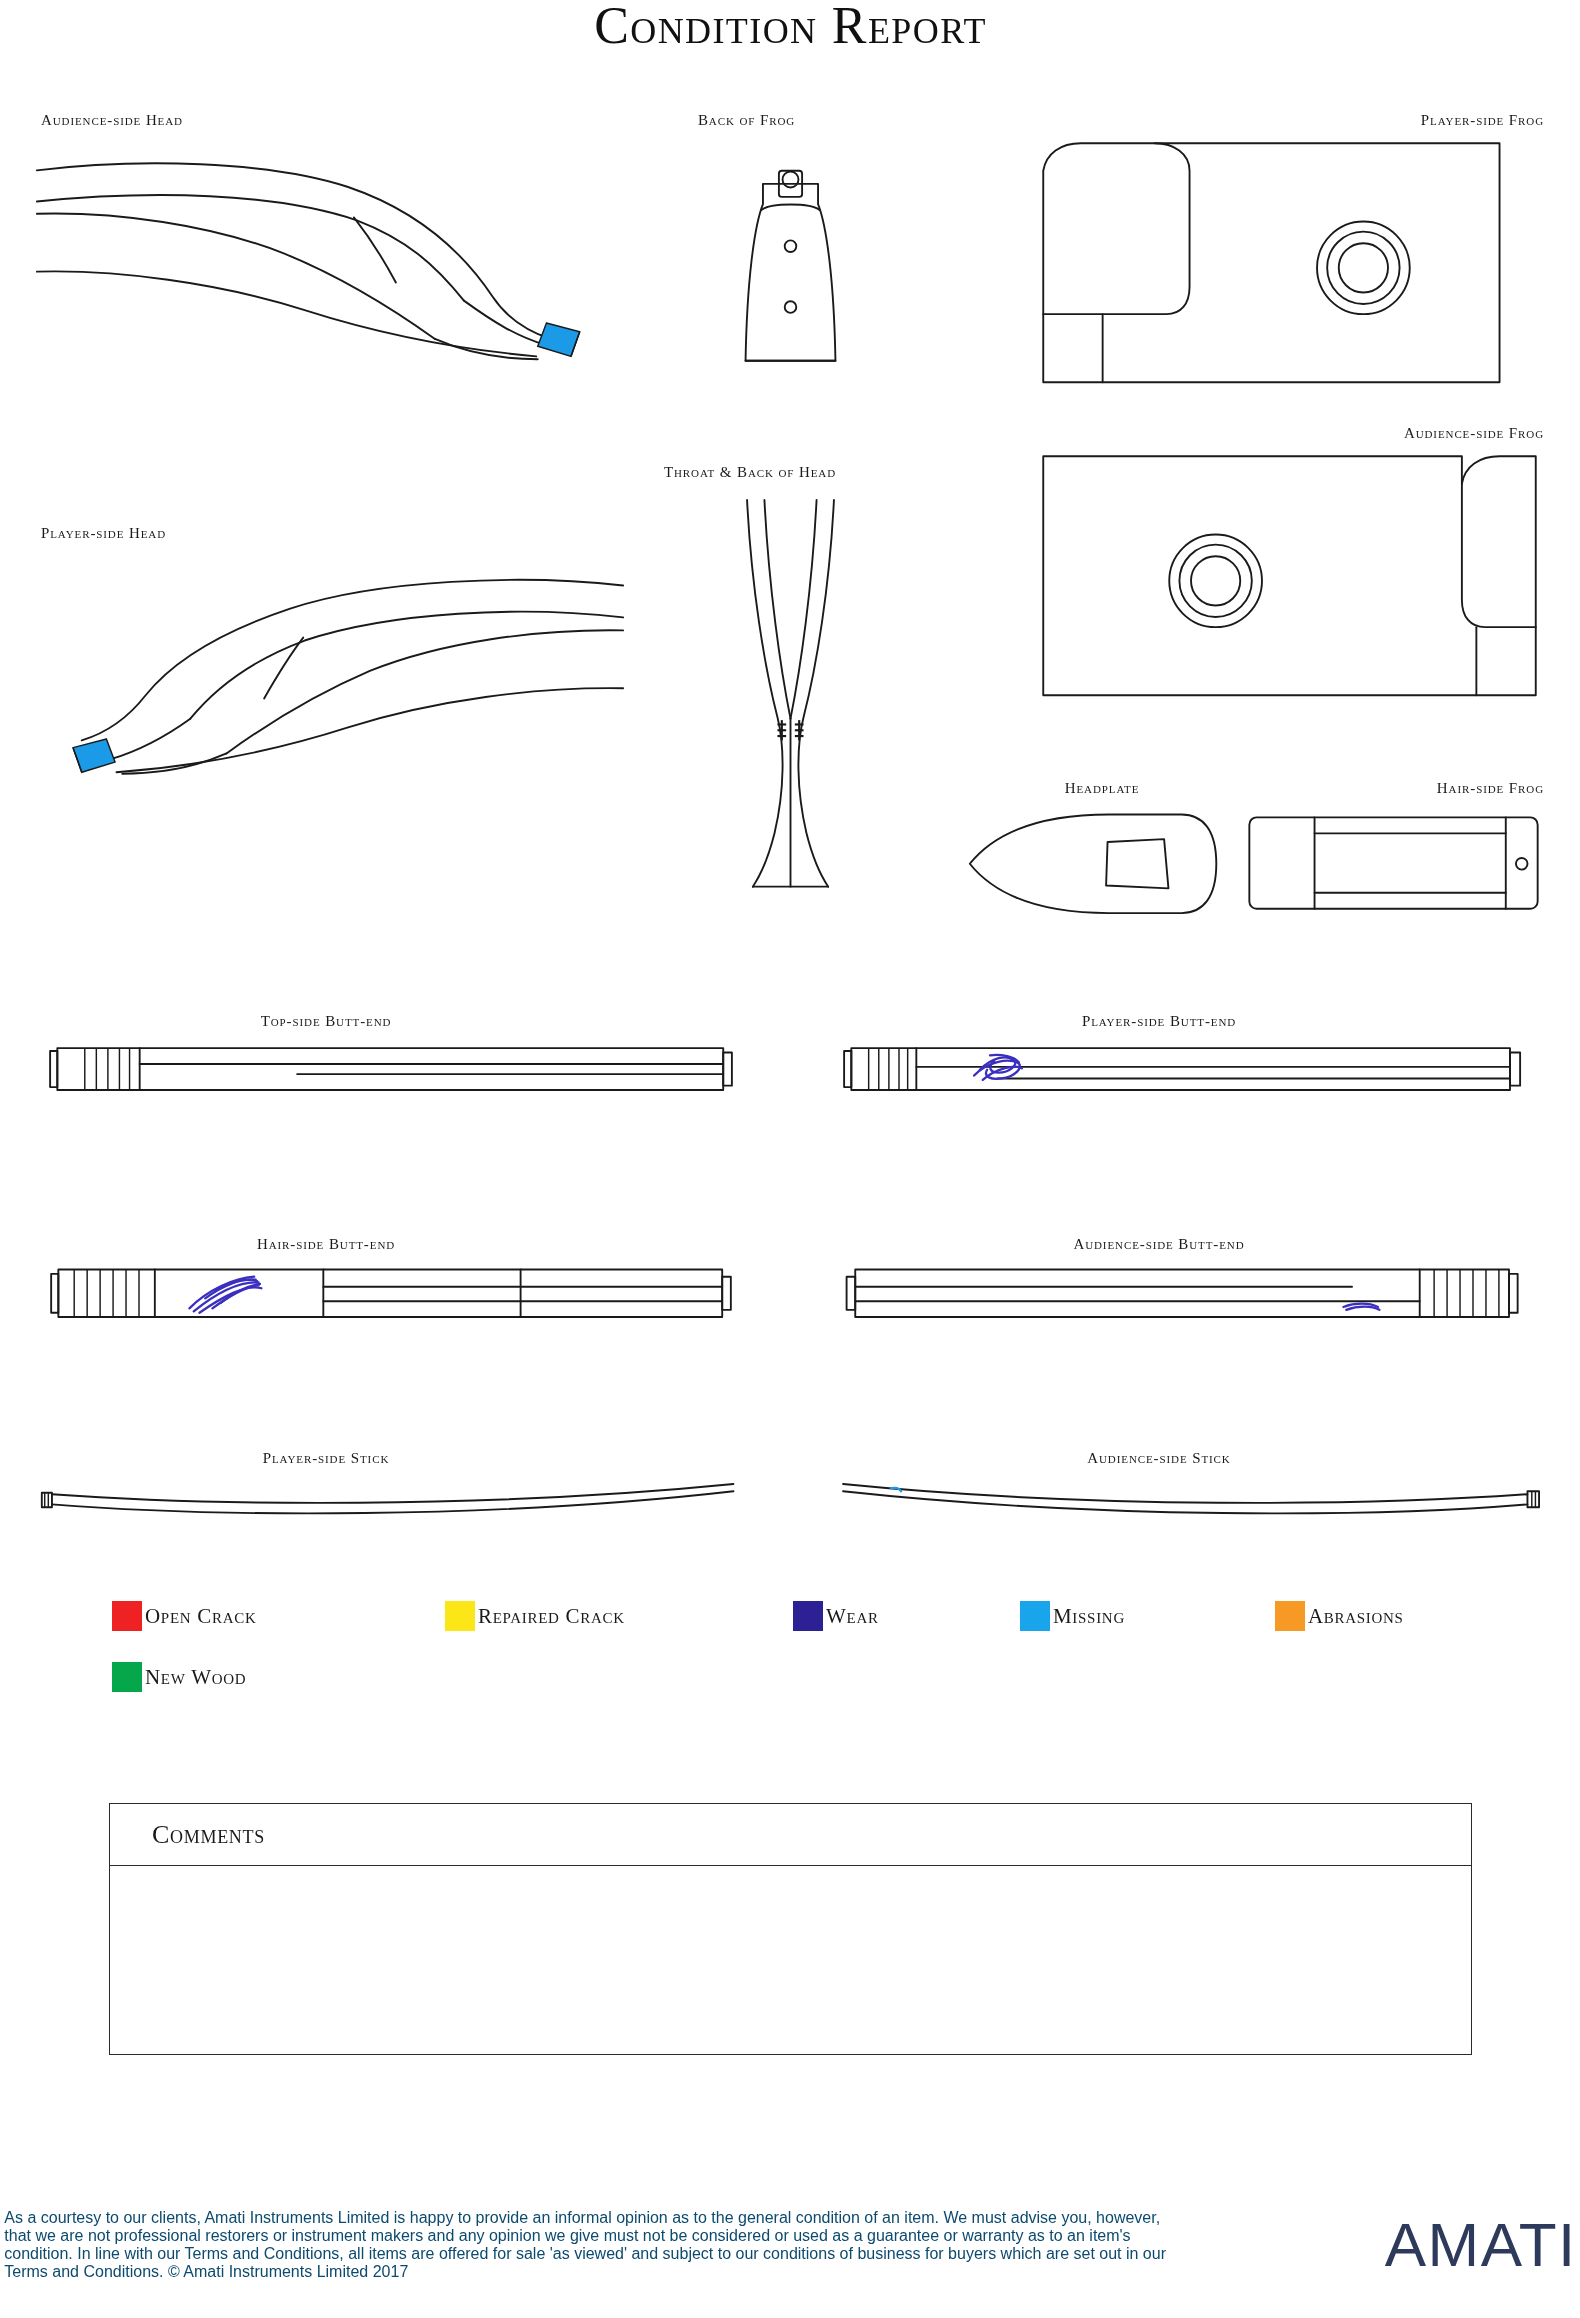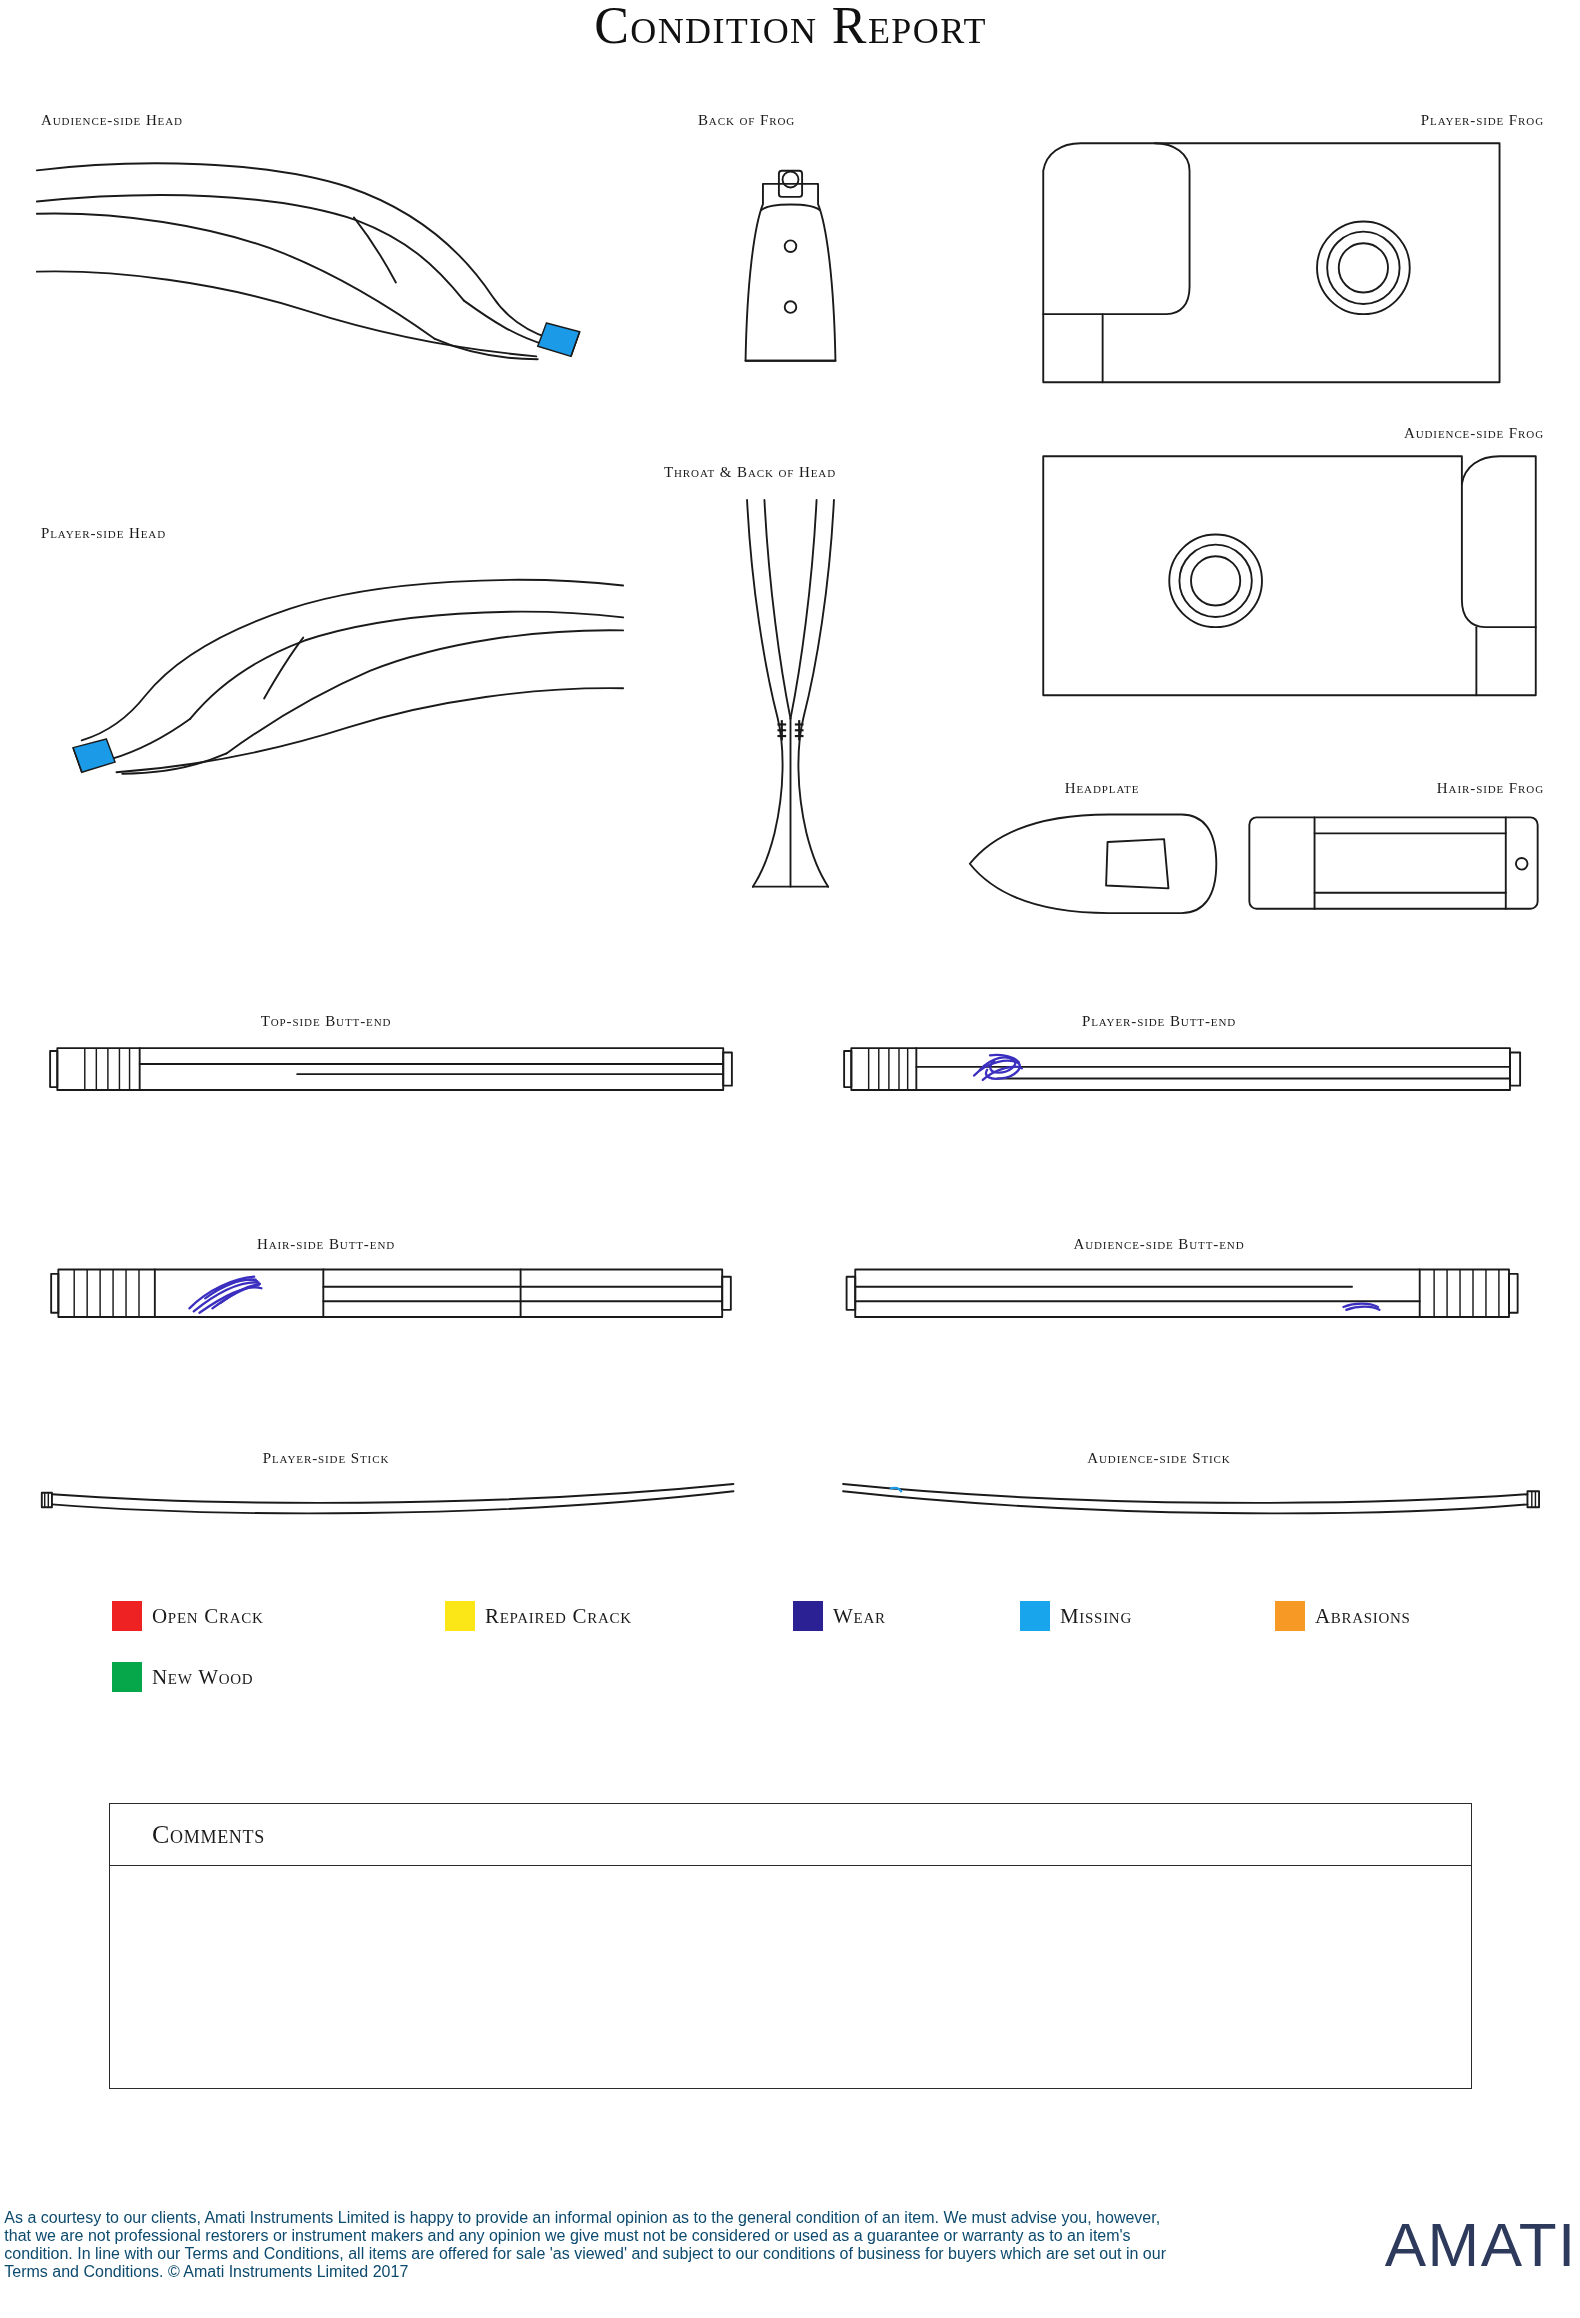--- a/index.html
+++ b/index.html
@@ -64,21 +64,21 @@
   .legend-row {
     display: block;
     position: relative;
     height: 32px;
     margin-bottom: 29px;
   }
   .legend-item {
     position: absolute;
     display: flex;
     align-items: center;
-    gap: 10px;
+    gap: 3px;
     height: 32px;
   }
   .swatch {
     width: 30px;
     height: 30px;
     display: block;
   }
   .legend-label {
     font-family: "Liberation Serif", serif;
     font-variant: small-caps;
@@ -87,21 +87,21 @@
     color: #1a1a1a;
     line-height: 1;
   }
 
   
   #comments-box {
     position: absolute;
     left: 109px;
     top: 1803px;
     width: 1363px;
-    height: 286px;
+    height: 252px;
     border: 1.4px solid #2b2b2b;
     box-sizing: border-box;
   }
   #comments-header {
     height: 62px;
     border-bottom: 1.4px solid #2b2b2b;
     box-sizing: border-box;
     display: flex;
     align-items: center;
     padding-left: 42px;

